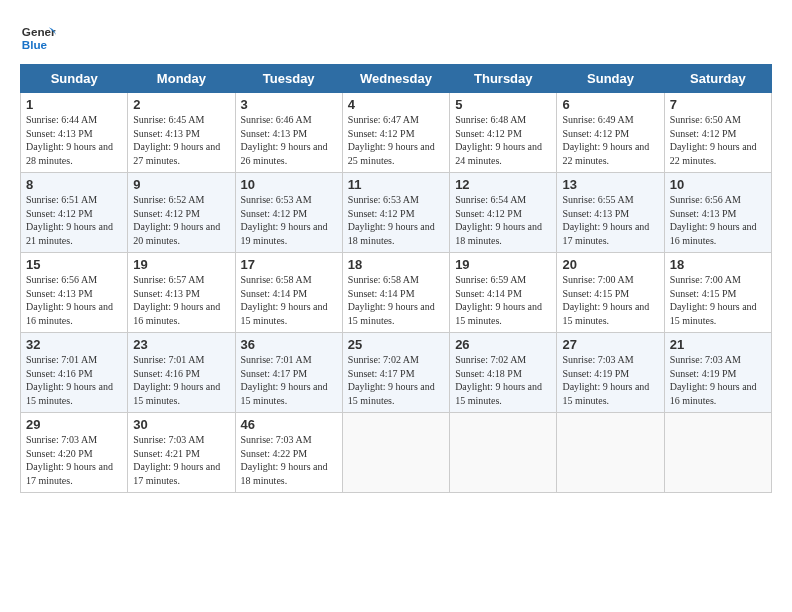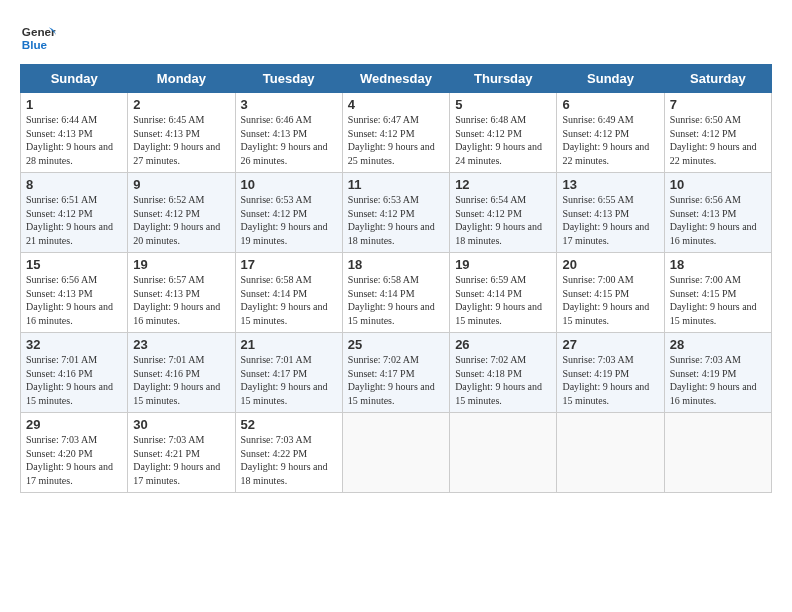--- a/index.html
+++ b/index.html
@@ -211,51 +211,51 @@
         <tr>
           <td>
           <span class="day-number">32</span>
           <span class="day-info">Sunrise: 7:01 AM<br>Sunset: 4:16 PM<br>Daylight: 9 hours and 15 minutes.</span>
         </td>
           <td>
           <span class="day-number">23</span>
           <span class="day-info">Sunrise: 7:01 AM<br>Sunset: 4:16 PM<br>Daylight: 9 hours and 15 minutes.</span>
         </td>
           <td>
-          <span class="day-number">21</span>
+          <span class="day-number">36</span>
           <span class="day-info">Sunrise: 7:01 AM<br>Sunset: 4:17 PM<br>Daylight: 9 hours and 15 minutes.</span>
         </td>
           <td>
           <span class="day-number">25</span>
           <span class="day-info">Sunrise: 7:02 AM<br>Sunset: 4:17 PM<br>Daylight: 9 hours and 15 minutes.</span>
         </td>
           <td>
           <span class="day-number">26</span>
           <span class="day-info">Sunrise: 7:02 AM<br>Sunset: 4:18 PM<br>Daylight: 9 hours and 15 minutes.</span>
         </td>
           <td>
           <span class="day-number">27</span>
           <span class="day-info">Sunrise: 7:03 AM<br>Sunset: 4:19 PM<br>Daylight: 9 hours and 15 minutes.</span>
         </td>
           <td>
-          <span class="day-number">28</span>
+          <span class="day-number">21</span>
           <span class="day-info">Sunrise: 7:03 AM<br>Sunset: 4:19 PM<br>Daylight: 9 hours and 16 minutes.</span>
         </td>
         </tr>
         <tr>
           <td>
           <span class="day-number">29</span>
           <span class="day-info">Sunrise: 7:03 AM<br>Sunset: 4:20 PM<br>Daylight: 9 hours and 17 minutes.</span>
         </td>
           <td>
           <span class="day-number">30</span>
           <span class="day-info">Sunrise: 7:03 AM<br>Sunset: 4:21 PM<br>Daylight: 9 hours and 17 minutes.</span>
         </td>
           <td>
-          <span class="day-number">52</span>
+          <span class="day-number">46</span>
           <span class="day-info">Sunrise: 7:03 AM<br>Sunset: 4:22 PM<br>Daylight: 9 hours and 18 minutes.</span>
         </td>
           <td class="empty-cell"></td>
           <td class="empty-cell"></td>
           <td class="empty-cell"></td>
           <td class="empty-cell"></td>
         </tr>
       </tbody>
   </table>
 

